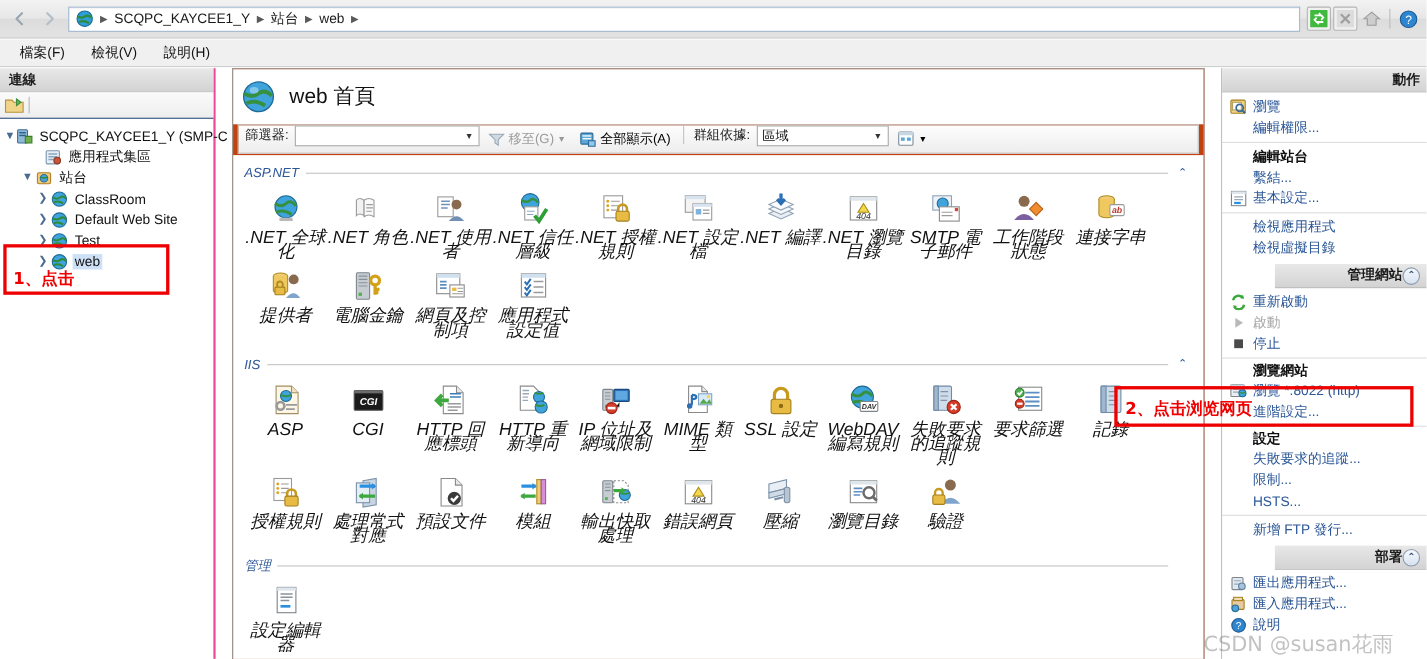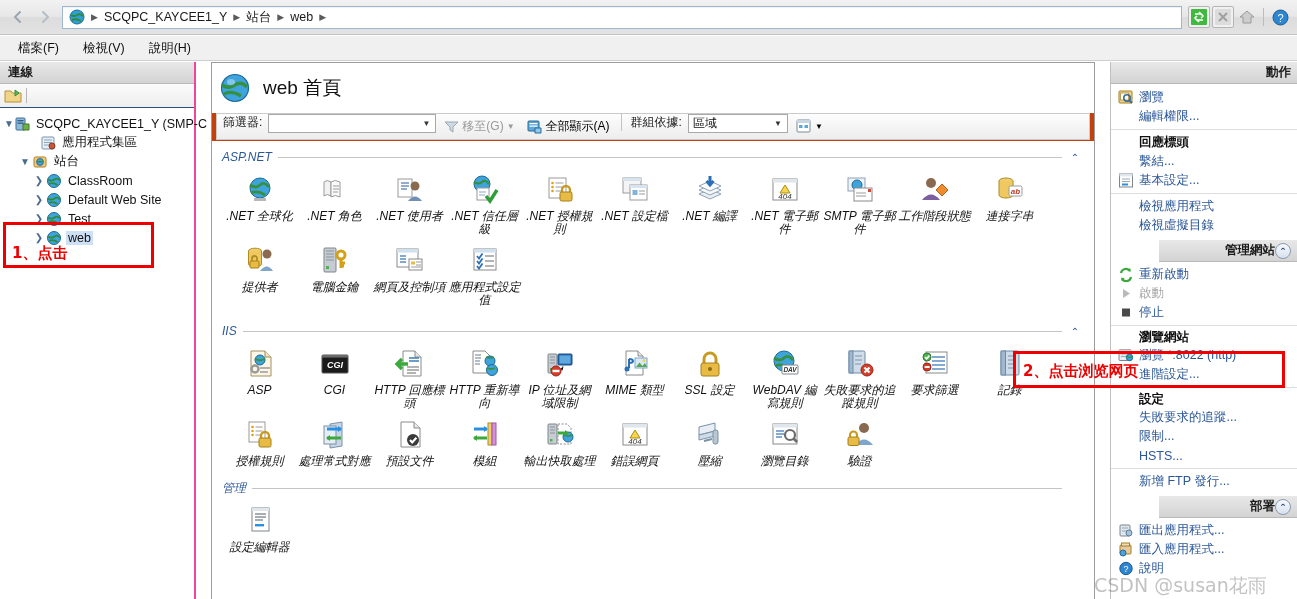--- a/index.html
+++ b/index.html
@@ -109,21 +109,21 @@
   .group-head { display: flex; align-items: center; gap: 6px; height: 16px; }
   .group-head .gt { color: #2b5797; font-size: 12px; white-space: nowrap; }
   .group-head .gline { flex: 1; height: 1px; background: #c4c4c4; }
   .group-head .gchev { color: #2b5797; font-size: 10px; width: 14px; text-align: center; }
   .tiles { display: flex; flex-wrap: wrap; padding-top: 6px; }
   .tile {
     width: 75px; padding: 2px 1px 6px; display: flex; flex-direction: column;
     align-items: center; text-align: center;
   }
   .tile .ic { width: 34px; height: 34px; display: flex; align-items: center; justify-content: center; }
-  .tile .lb { margin-top: 3px; font-size: 12px; color: #111; line-height: 13px; }
+  .tile .lb { margin-top: 3px; font-size: 16px; color: #111; line-height: 13px; }
 
   
   .right {
     position: absolute; left: 1110px; top: 62px; width: 187px; height: 537px;
     background: #ffffff; border-left: 1px solid #c0c0c0;
     font-size: 12.5px;
   }
   .act-head {
     height: 22px; background: linear-gradient(to bottom,#e8e8e8,#d3d3d3);
     border-bottom: 1px solid #b9b9b9;
@@ -357,21 +357,21 @@
         <svg width="16" height="15" viewBox="0 0 16 15">
             <rect x="1" y="2" width="11" height="10" rx="1" fill="#5aa7d8" stroke="#2b6a96"></rect>
             <rect x="2.5" y="4" width="8" height="1.2" fill="#fff"></rect>
             <rect x="2.5" y="6.5" width="8" height="1.2" fill="#fff"></rect>
             <path d="M8 9 l6 0 0 5 -6 0z" fill="#8fc9ee" stroke="#2b6a96"></path>
           </svg>
         <span>全部顯示(A)</span>
       </span>
       <span class="sep-v"></span>
       <span class="fl">群組依據:</span>
-      <span class="combo" style="width:100px">
+      <span class="combo" style="width:120px">
         <span class="ctext">區域</span>
         <span class="arrow">▼</span>
       </span>
       <span class="btn-flat">
         <svg width="16" height="15" viewBox="0 0 16 15">
             <rect x="1" y="1" width="13" height="12" rx="1" fill="#fff" stroke="#7b8a99"></rect>
             <rect x="1" y="1" width="13" height="3" fill="#c8d6e2"></rect>
             <rect x="3" y="6" width="3.5" height="3" fill="#5aa7d8"></rect>
             <rect x="8.5" y="6" width="3.5" height="3" fill="#5aa7d8"></rect>
           </svg>
@@ -480,21 +480,21 @@
 
           <div class="tile">
             <span class="ic">
                 <svg width="32" height="32" viewBox="0 0 32 32">
                   <rect x="4" y="5" width="24" height="21" fill="#fff" stroke="#8a8a8a"></rect>
                   <rect x="4" y="5" width="24" height="3.5" fill="#dfe6ec"></rect>
                   <path d="M16 11 l5 8 h-10z" fill="#f5d64e" stroke="#a98e12"></path>
                   <text x="16" y="25" font-size="8" text-anchor="middle" fill="#333" font-family="Liberation Sans">404</text>
                 </svg>
               </span>
-            <span class="lb">.NET 電子郵件</span>
+            <span class="lb">.NET 瀏覽目錄</span>
           </div>
 
           <div class="tile">
             <span class="ic">
                 <svg width="32" height="32" viewBox="0 0 32 32">
                   <rect x="4" y="4" width="17" height="13" fill="#eef3f8" stroke="#8fa2b5"></rect>
                   <circle cx="13" cy="11" r="5" fill="#3fa3dc" stroke="#1e6a96"></circle>
                   <rect x="10" y="14" width="18" height="13" fill="#fff" stroke="#8a8a8a"></rect>
                   <rect x="24" y="15" width="3" height="3" fill="#d04a3a"></rect>
                   <path d="M12 19 h10 M12 22 h10" stroke="#9a9a9a"></path>
@@ -906,21 +906,21 @@
         <span class="ai"></span>
         <span class="al">編輯權限...</span>
       </div>
     </div>
 
     <div class="act-div"></div>
 
     <div>
       <div class="act-row">
         <span class="ai"></span>
-        <span class="al bold">回應標頭</span>
+        <span class="al bold">編輯站台</span>
       </div>
       <div class="act-row">
         <span class="ai"></span>
         <span class="al">繫結...</span>
       </div>
       <div class="act-row">
         <span class="ai">
             <svg width="16" height="15" viewBox="0 0 16 15">
               <rect x="1.5" y="1" width="13" height="13" fill="#fff" stroke="#7e858c"></rect>
               <rect x="1.5" y="1" width="13" height="2.4" fill="#dfe6ec"></rect>

